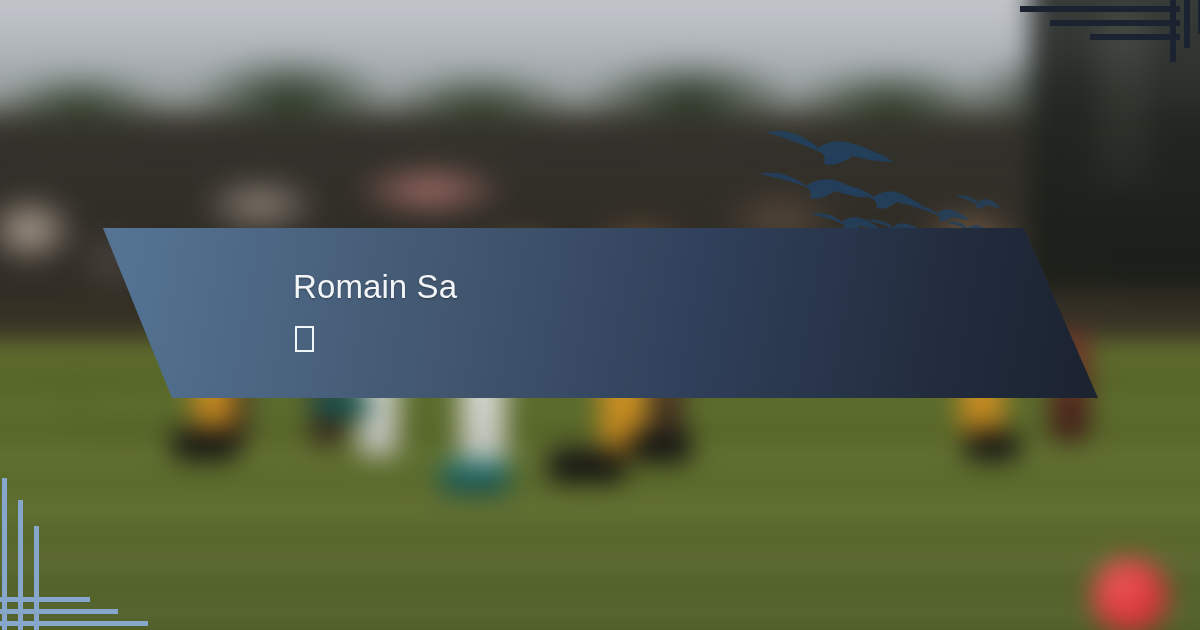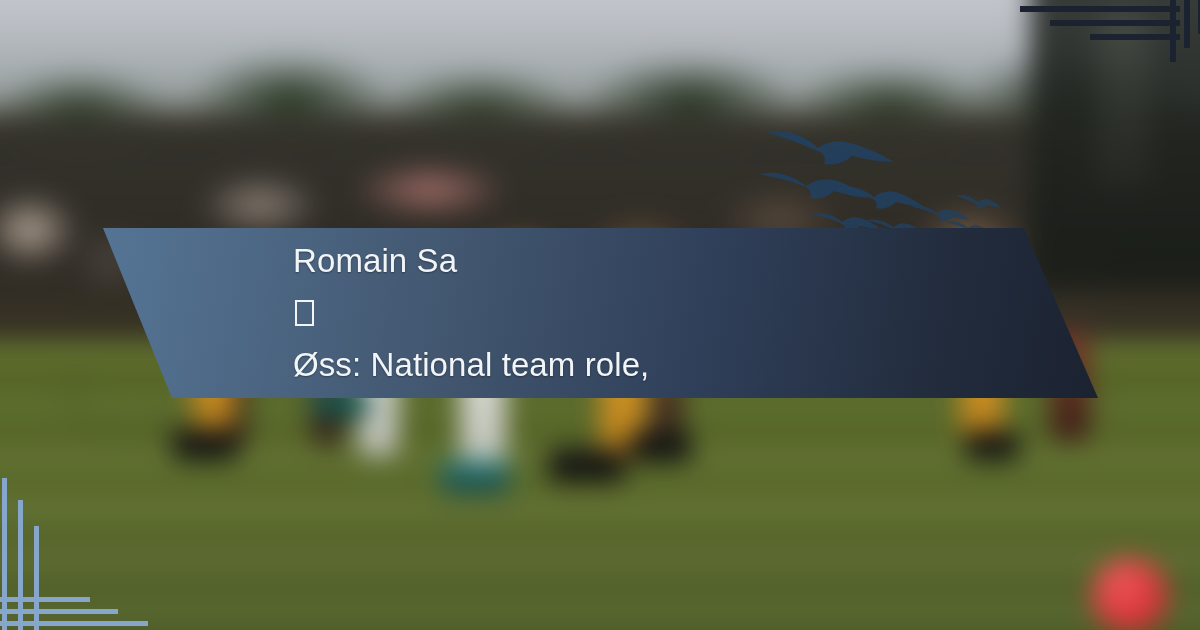--- a/index.html
+++ b/index.html
@@ -226,16 +226,16 @@
     <i style="left:18px; top:60px;  width:5px;  height:130px;"></i>
     <i style="left:34px; top:86px;  width:5px;  height:104px;"></i>
     <i style="left:0;    bottom:28px; width:90px;  height:5px;"></i>
     <i style="left:0;    bottom:16px; width:118px; height:5px;"></i>
     <i style="left:0;    bottom:4px;  width:148px; height:5px;"></i>
   </div>
 
   <div class="banner"></div>
 
   <div class="banner-title">
-    <span><span>Romain Sa</span><i class="tofu"></i><span>Øss: National team role,</span></span>
+    <span><span>Romain Sa</span><i class="tofu"></i></span>
   </div>
 
 </div>
 
 </body></html>

